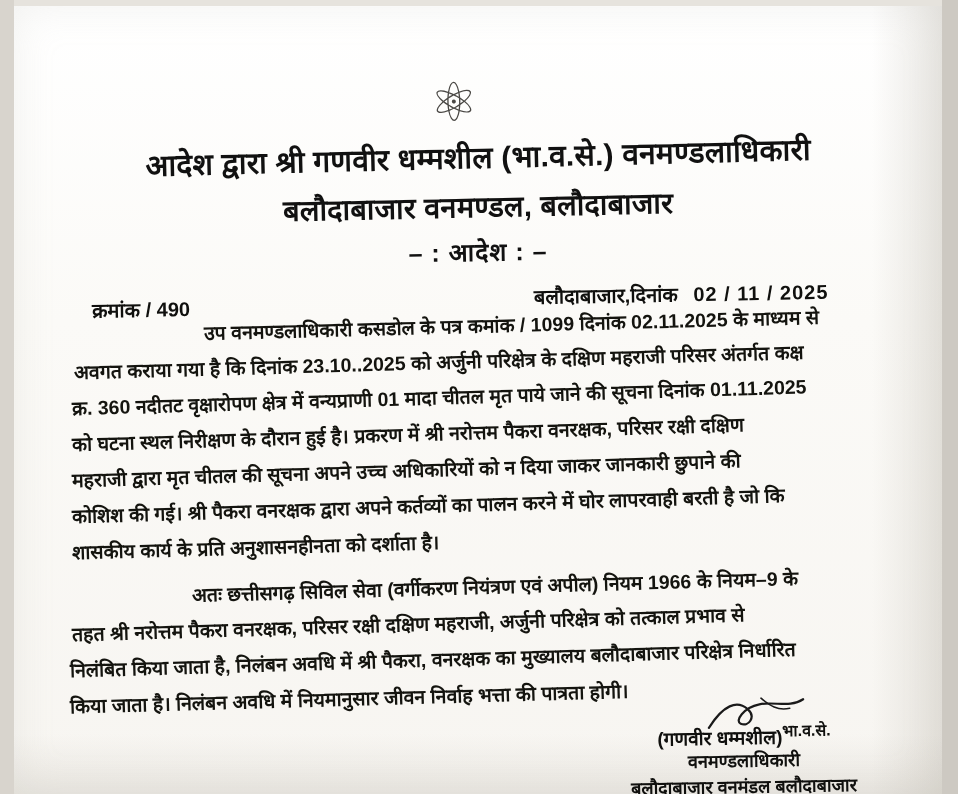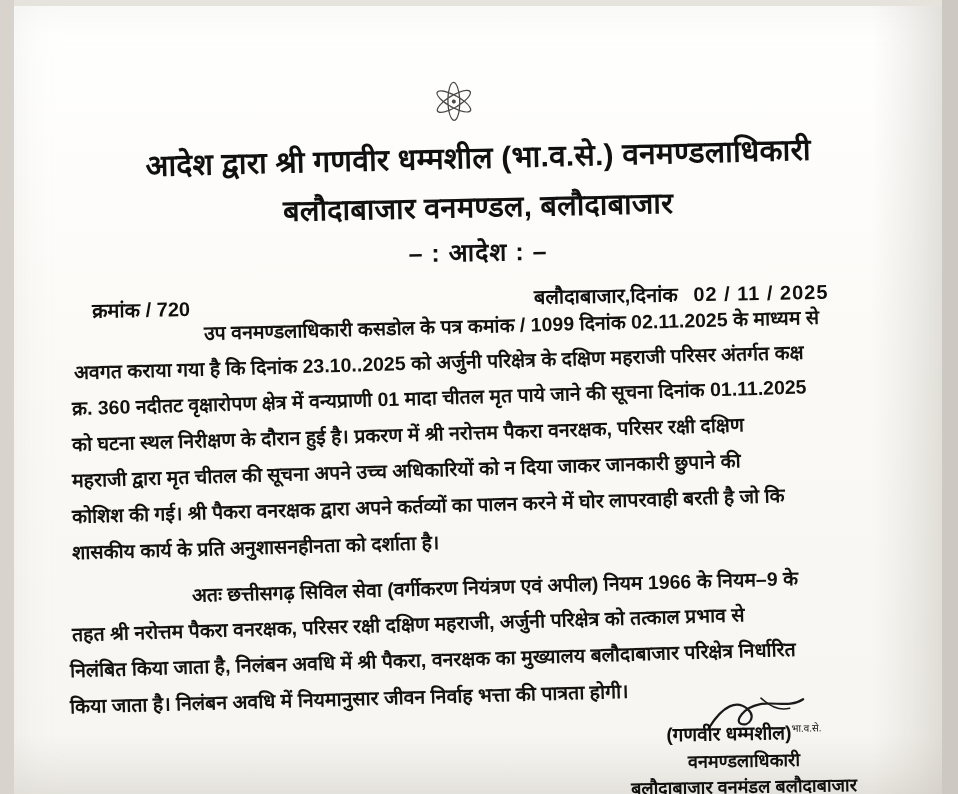--- a/index.html
+++ b/index.html
@@ -180,22 +180,22 @@
     left: 560px;
     top: 714px;
     width: 340px;
     text-align: center;
     font-size: 19px;
     font-weight: 700;
     transform: rotate(-1deg);
     white-space: nowrap;
   }
   .sig-name .small {
-    font-size: 10px;
-    font-weight: 400;
+    font-size: 16px;
+    font-weight: 700;
     vertical-align: super;
   }
   .sig-desig {
     position: absolute;
     left: 560px;
     top: 742px;
     width: 340px;
     text-align: center;
     font-size: 18px;
     font-weight: 700;
@@ -232,21 +232,21 @@
         <div class="emblem">⚛</div>
       </div>
 
       <div class="hdr hdr1">आदेश द्वारा श्री गणवीर धम्मशील (भा.व.से.) वनमण्डलाधिकारी</div>
       <div class="hdr hdr2">बलौदाबाजार वनमण्डल, बलौदाबाजार</div>
       <div class="hdr hdr3">– : आदेश : –</div>
 
       <div class="meta-row">
         <div class="kramank">
           <span>क्रमांक /</span>
-          <span>720</span>
+          <span>490</span>
         </div>
         <div class="place-date">
           <span>बलौदाबाजार,दिनांक</span>
           <span class="datenum">02 / 11 / 2025</span>
         </div>
       </div>
 
       <div class="body-block">
 
         <div class="line" style="top:0px;   padding-left:190px; transform:rotate(-1.5deg);"><span class="ln-in">उप वनमण्डलाधिकारी कसडोल के पत्र कमांक / 1099 दिनांक 02.11.2025 के माध्यम से</span></div>

